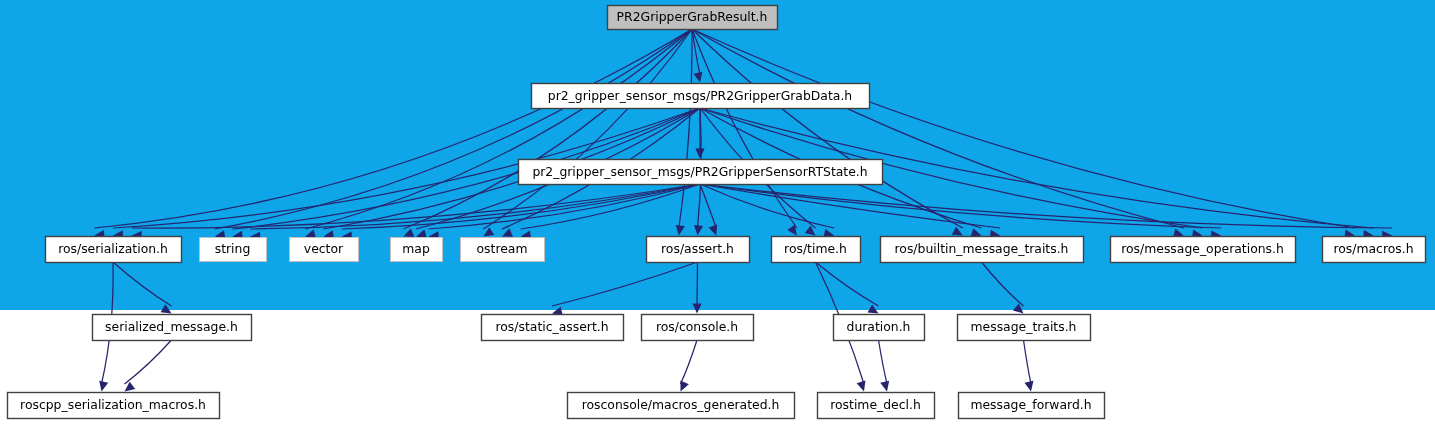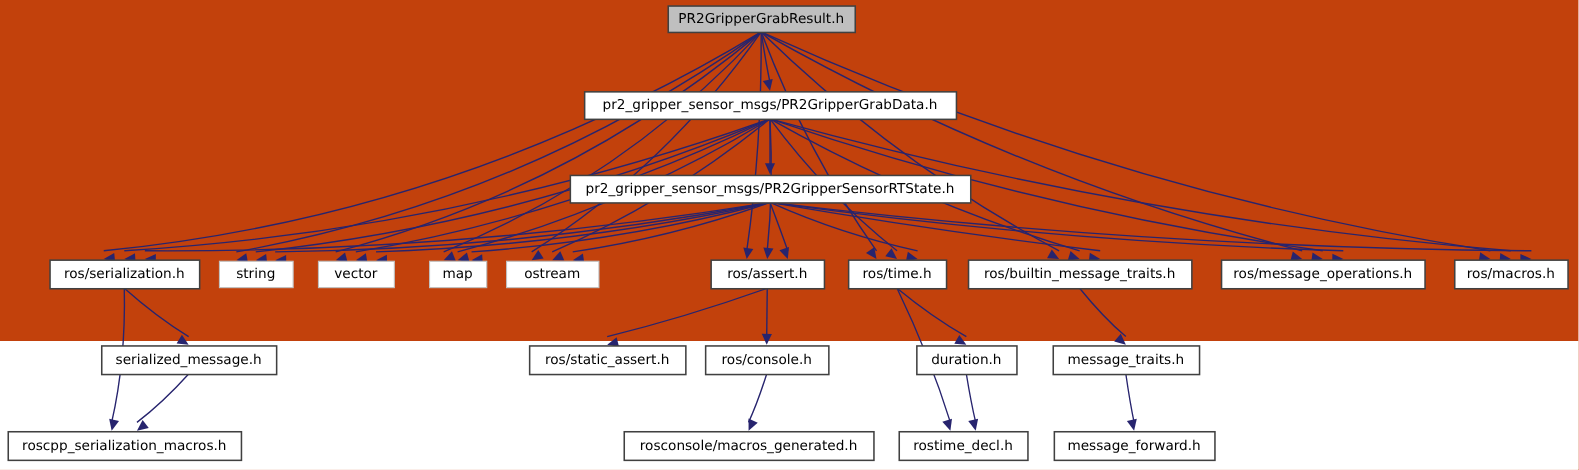--- a/index.html
+++ b/index.html
@@ -10,21 +10,21 @@
   body {
     width: 1435px;
     height: 427px;
     font-family: "DejaVu Sans", sans-serif;
     overflow: hidden;
   }
   #graph-root {
     position: relative;
     width: 1435px;
     height: 310px;
-    background: #c2410c;
+    background: #0ea5e9;
   }
   #graph-svg {
     position: absolute;
     left: 0;
     top: 0;
     width: 1435px;
     height: 427px;
     display: block;
   }
   .gnode-label {

